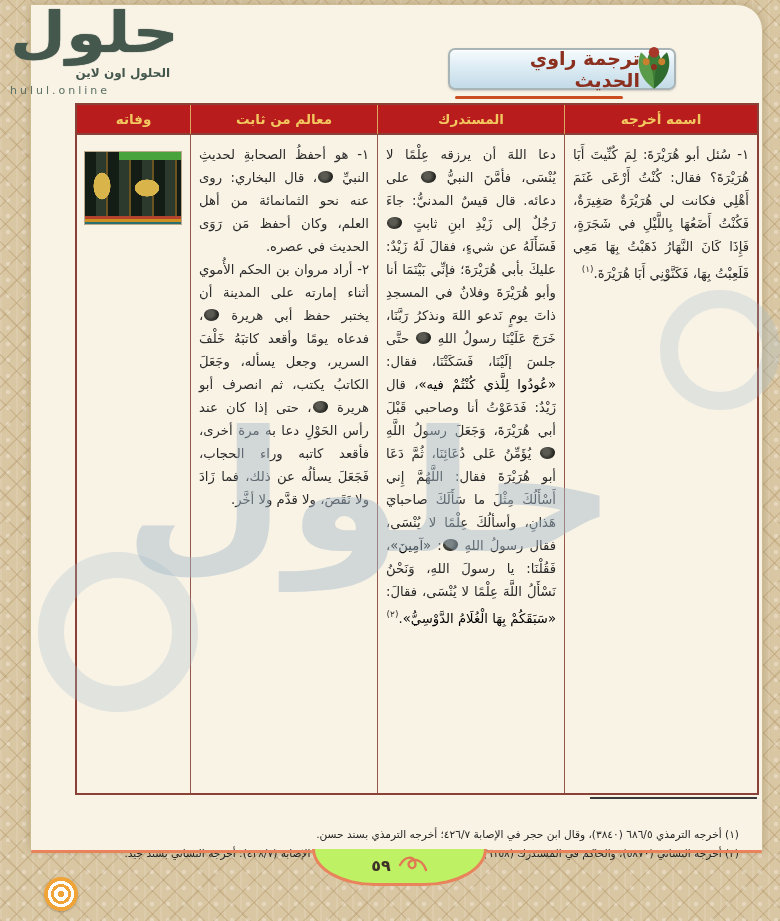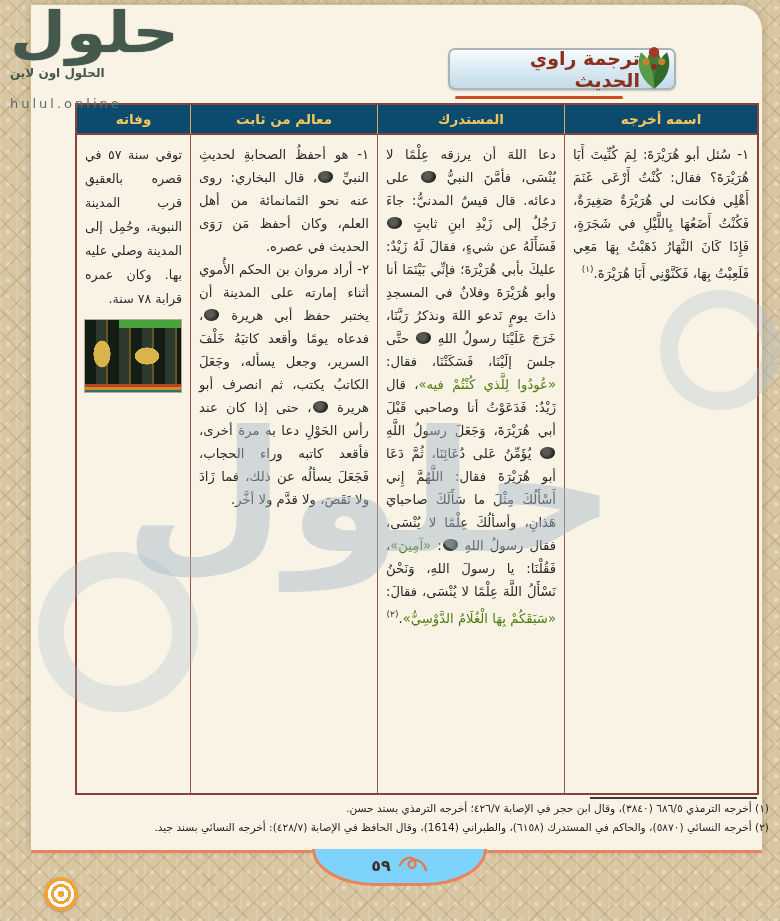--- a/index.html
+++ b/index.html
@@ -21,22 +21,22 @@
     position:absolute; left:30px; top:4px; width:733px; height:847px;
     background:#f9f3e6;
     border:1px solid #cdbb92;
     border-radius:0 26px 0 0;
     box-shadow:0 0 8px rgba(90,70,40,.25);
   }
 
   
   .logo{ position:absolute; left:10px; top:2px; width:160px; height:112px; color:#45584e; z-index:8; }
   .logo .word{ font-size:56px; font-weight:bold; line-height:62px; transform:scaleX(1.15); transform-origin:left; text-shadow:0 0 1px #45584e; }
-  .logo .sub{ font-size:12px; font-weight:bold; letter-spacing:1px; margin-top:2px; }
-  .logo .dom{ font-size:13px; letter-spacing:3px; color:#5c6f64; margin-top:16px; }
+  .logo .sub{ font-size:12px; font-weight:bold; letter-spacing:1px; margin-top:2px;text-align:right; }
+  .logo .dom{ font-size:11px; letter-spacing:3px; color:#5c6f64; margin-top:4px; }
 
   
   .banner{
     position:absolute; left:448px; top:48px; width:228px; height:42px; z-index:4;
     background:linear-gradient(180deg,#f6fbfd 0%, #ddecf4 45%, #c3dbe8 100%);
     border:2px solid #a9b4b7; border-radius:7px;
     box-shadow:inset 0 1px 0 #fff, 0 1px 2px rgba(0,0,0,.18);
   }
   .banner .txt{
     position:absolute; inset:0; display:flex; align-items:center; justify-content:center;
@@ -50,36 +50,36 @@
   .ntable{
     position:absolute; left:75px; top:103px; width:684px; height:692px; z-index:1;
     direction:rtl;
     display:grid;
     grid-template-columns:193px 187px 187px 113px;
     grid-template-rows:30px 1fr;
     border:2px solid #8a4238;
     background:#f9f3e6;
   }
   .th{
-    background:#0c4a6e; color:#f3c75f;
+    background:#b91c1c; color:#f3c75f;
     display:flex; align-items:center; justify-content:center;
     font-size:13.5px; font-weight:bold;
     border-inline-end:1.5px solid #dca763;
     border-bottom:2px solid #8a4238;
   }
   .th.last{ border-inline-end:none; }
   .td{
     border-inline-end:1.5px solid #96564a;
     padding:8px 8px 0 8px;
     font-size:13.2px; line-height:23px; color:#2b2b2b;
     text-align:justify; overflow:hidden;
   }
   .td.last{ border-inline-end:none; font-size:12.6px; line-height:24px; }
   .td p{ margin:0; }
-  .seg-quote{ color:#4d7c0f; }
+  .seg-quote{ color:#000000; }
   .seg-fnref{ font-size:9px; vertical-align:6px; color:#333; }
   .saw-blob{
     display:inline-block; width:15px; height:12px; margin:0 1px; vertical-align:-1px;
     background:radial-gradient(circle at 42% 40%, #5a5a52 28%, #1f1f1c 72%);
     border-radius:50% 46% 54% 50%;
   }
 
   
   .books-photo{
     width:98px; height:74px; margin:8px auto 0 auto;
@@ -104,32 +104,32 @@
     margin-top:4px; font-size:25px; font-weight:bold; letter-spacing:7px;
     color:#a3b8c9; opacity:.55;
   }
   .wm-circle{ position:absolute; border-radius:50%; border:26px solid rgba(165,185,205,.28); z-index:6; pointer-events:none; }
   .wm-c1{ left:38px; top:552px; width:160px; height:160px; }
   .wm-c2{ left:660px; top:290px; width:120px; height:120px; border-width:18px; }
 
   
   .fn-sep{ position:absolute; left:590px; top:797px; width:167px; height:1.5px; background:#3a3a3a; z-index:2; }
   .footnote{
-    position:absolute; left:82px; width:687px; direction:rtl; text-align:right;
-    font-size:10.6px; color:#1f1f1f; z-index:2;
+    position:absolute; left:52px; width:687px; direction:rtl; text-align:right;
+    font-size:10.6px; color:#1f1f1f; z-index:2;margin-top:26px;
   }
   .fn1{ top:802px; } .fn2{ top:821px; }
 
   
   .edge{ position:absolute; height:2.5px; background:#e8835c; border-radius:2px; z-index:3; }
   .edge-l{ left:31px;  top:850px; width:281px; }
   .edge-r{ left:487px; top:850px; width:275px; }
   .page-notch{
     position:absolute; left:312px; top:849px; width:175px; height:37px; z-index:3;
-    background:#7dd3fc;
+    background:#bef264;
     border:3px solid #e8835c; border-top:none;
     border-radius:0 0 110px 110px / 0 0 64px 64px;
     display:flex; align-items:center; justify-content:center; gap:7px; direction:ltr;
   }
   .page-num{ font-size:16px; font-weight:bold; color:#3d3128; padding-bottom:2px; }
 
   
   .rings{
     position:absolute; left:44px; top:877px; width:34px; height:34px; border-radius:50%; z-index:3;
     background:repeating-radial-gradient(circle at 50% 50%, #f0a337 0 3px, #ffffff 3px 7px, #f0a337 7px 10px, #ffffff 10px 13px, #f0a337 13px 17px);
@@ -176,21 +176,20 @@
   <div class="td">
     <p><span>دعا اللهَ أن يرزقه عِلْمًا لا يُنْسَى، فأمَّنَ النبيُّ </span><span class="saw-blob" title="ﷺ"></span><span> على دعائه. قال قيسٌ المدنيُّ: جاءَ رَجُلٌ إلى زَيْدِ ابنِ ثابتٍ </span><span class="saw-blob" title="ﷺ"></span><span> فَسَأَلَهُ عن شيءٍ، فقالَ لَهُ زَيْدٌ: عليكَ بأبي هُرَيْرَةَ؛ فإنِّي بَيْنَمَا أنا وأبو هُرَيْرَةَ وفلانٌ في المسجدِ ذاتَ يومٍ نَدعو اللهَ ونذكرُ رَبَّنَا، خَرَجَ عَلَيْنَا رسولُ اللهِ </span><span class="saw-blob" title="ﷺ"></span><span> حتَّى جلسَ إلَيْنَا، فَسَكَتْنَا، فقال: </span><span class="seg-quote">«عُودُوا لِلَّذي كُنْتُمْ فيه»</span><span>، قال زَيْدٌ: فَدَعَوْتُ أنا وصاحبي قَبْلَ أبي هُرَيْرَةَ، وَجَعَلَ رسولُ اللَّهِ </span><span class="saw-blob" title="ﷺ"></span><span> يُؤَمِّنُ عَلى دُعَائِنَا، ثُمَّ دَعَا أبو هُرَيْرَةَ فقال: اللَّهُمَّ إِني أَسْأَلُكَ مِثْلَ ما سَأَلَكَ صاحبايَ هَذانِ، وأسألُكَ عِلْمًا لا يُنْسَى، فقال رسولُ اللهِ </span><span class="saw-blob" title="ﷺ"></span><span>: </span><span class="seg-quote">«آمِينَ»</span><span>، فَقُلْنَا: يا رسولَ اللهِ، وَنَحْنُ نَسْأَلُ اللَّهَ عِلْمًا لا يُنْسَى، فقالَ: </span><span class="seg-quote">«سَبَقَكُمْ بِهَا الْغُلَامُ الدَّوْسِيُّ»</span><span>.</span><span class="seg-fnref">(٢)</span></p>
   </div>
 
   <div class="td">
     <p><span>١- هو أحفظُ الصحابةِ لحديثِ النبيِّ </span><span class="saw-blob" title="ﷺ"></span><span>، قال البخاري: روى عنه نحو الثمانمائة من أهل العلم، وكان أحفظ مَن رَوَى الحديث في عصره.</span></p>
     <p><span>٢- أراد مروان بن الحكم الأُموي أثناء إمارته على المدينة أن يختبر حفظ أبي هريرة </span><span class="saw-blob" title="ﷺ"></span><span>، فدعاه يومًا وأقعد كاتبَهُ خَلْفَ السرير، وجعل يسأله، وجَعَلَ الكاتبُ يكتب، ثم انصرف أبو هريرة </span><span class="saw-blob" title="ﷺ"></span><span>، حتى إذا كان عند رأس الحَوْلِ دعا به مرة أخرى، فأقعد كاتبه وراء الحجاب، فَجَعَلَ يسألُه عن ذلك، فما زَادَ ولا نَقَصَ، ولا قدَّم ولا أخَّر.</span></p>
   </div>
 
   <div class="td last">
-    <p><span>توفي سنة ٥٧ في قصره بالعقيق قرب المدينة النبوية، وحُمِل إلى المدينة وصلي عليه بها. وكان عمره قرابة ٧٨ سنة.</span></p>
     <div class="books-photo"></div>
   </div>
 </div>
 
 <div class="watermark">
   <div class="big">حلول</div>
 </div>
 <div class="wm-circle wm-c1"></div>
 <div class="wm-circle wm-c2"></div>
 

